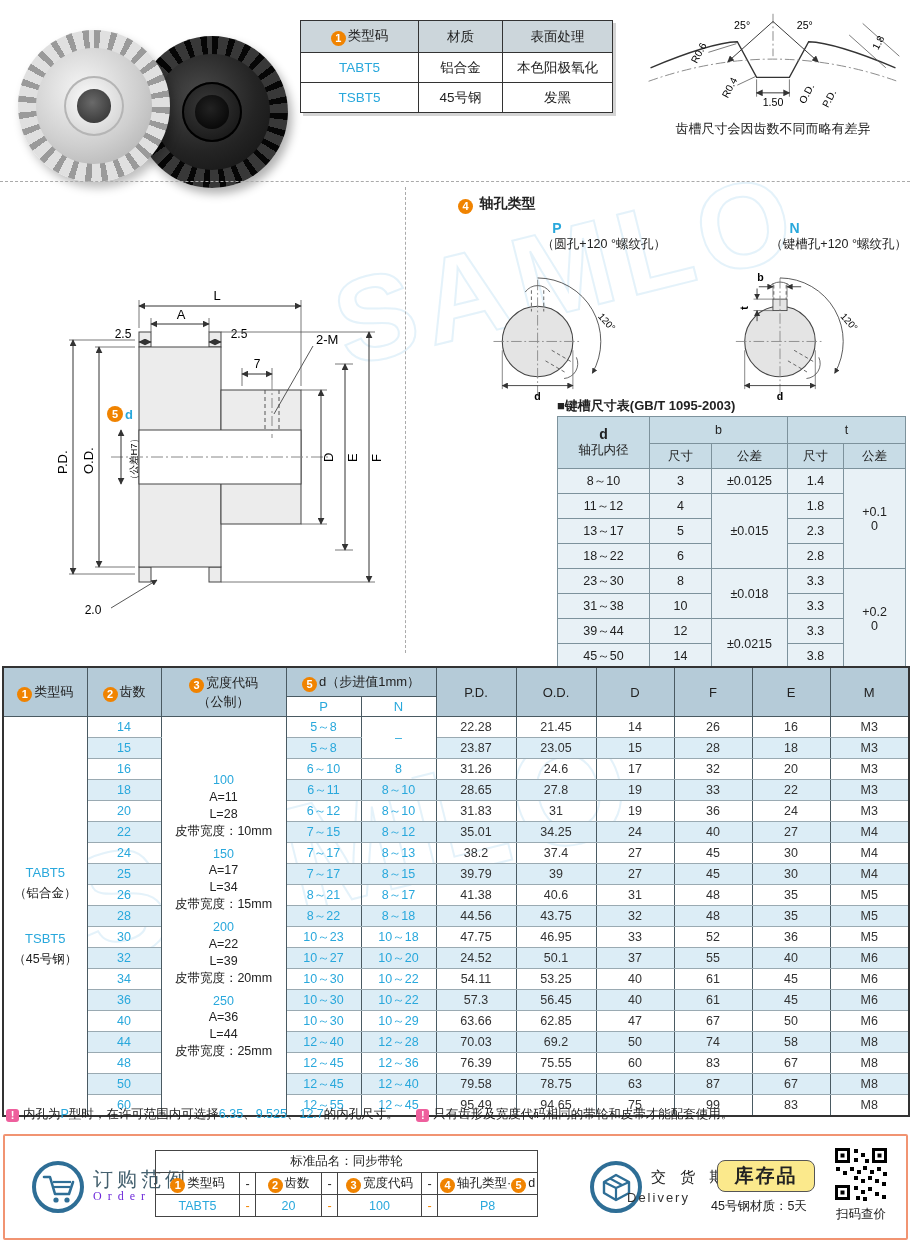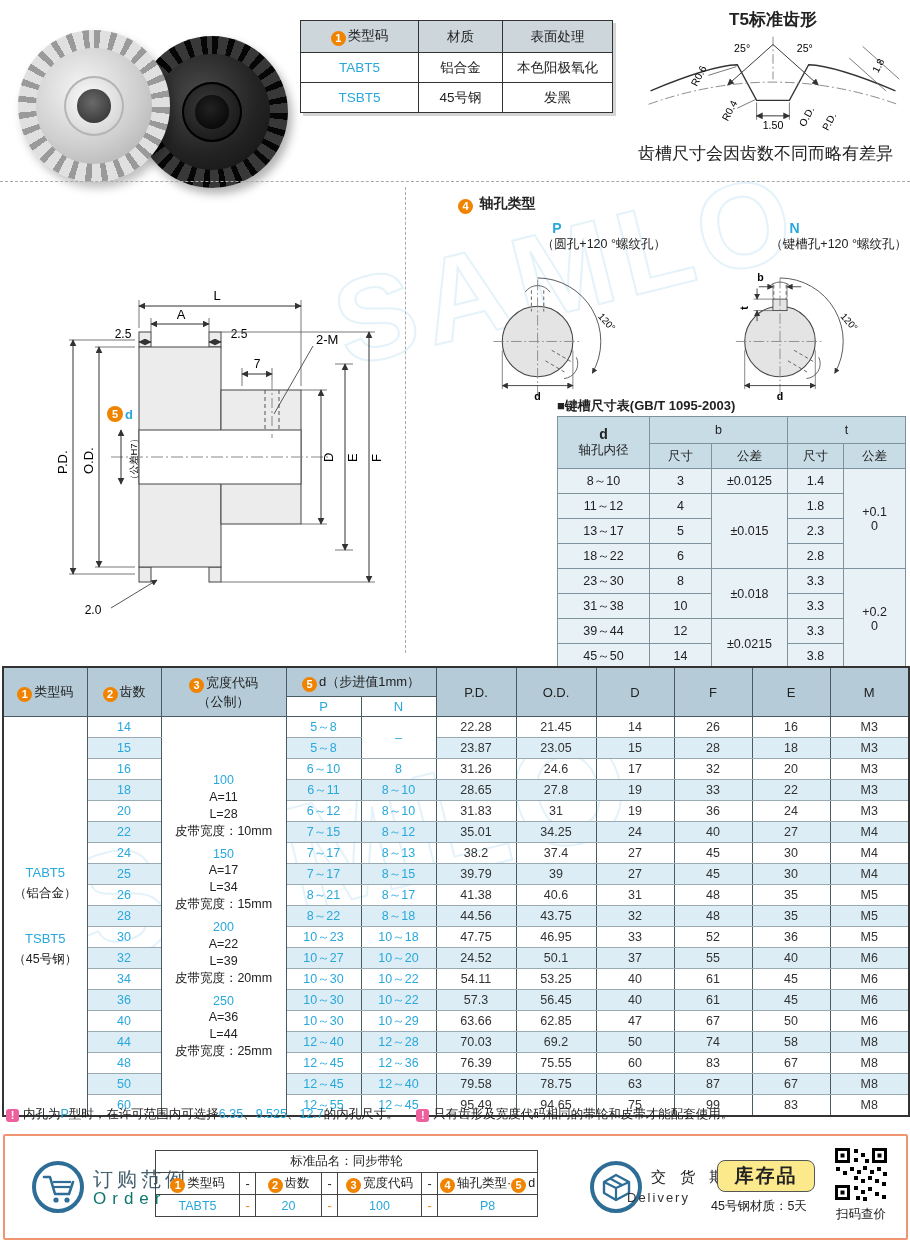--- a/index.html
+++ b/index.html
@@ -38,21 +38,21 @@
 
   
   .mat-table { border-collapse:collapse; table-layout:fixed; width:312px;
                box-shadow:3px 3px 0 #d4d4d4; background:#fff; }
   .mat-table th,.mat-table td { border:1px solid #333; text-align:center; font-size:13.5px; }
   .mat-table th { background:#ccd6db; height:29px; font-weight:normal; }
   .mat-table td { height:27px; }
 
   
   .t5-title { font-size:17px; font-weight:bold; text-align:center; }
-  .t5-note { font-size:17px; line-height:1.35; }
+  .t5-note { font-size:13px; text-align:center; line-height:1.35; }
 
   
   .hdiv { position:absolute; border-top:1px dashed #aaa; }
   .vdiv { position:absolute; border-left:1px dashed #aaa; }
 
   
   .sec-title { font-size:14px; font-weight:bold; }
   .hole-code { font-size:14px; font-weight:bold; text-align:center; }
   .hole-desc { font-size:12.5px; text-align:right; }
 
@@ -83,21 +83,21 @@
   .tc-mat { font-size:12.5px; color:#222; }
   .tc-gap { height:26px; }
 
   
   .footnote { font-size:12.5px; }
 
   
   .order-box { position:absolute; left:3px; top:1134px; width:901px; height:102px;
                border:2px solid #f19472; border-radius:2px; background:#fff; }
   .order-cn { font-size:20px; color:#44606e; letter-spacing:4px; }
-  .order-en { font-size:17px; color:#0f766e; letter-spacing:6px; }
+  .order-en { font-size:12px; color:#6d28d9; letter-spacing:6px;font-family:Liberation Serif, serif; }
   .order-table { border-collapse:collapse; table-layout:fixed; width:382px; }
   .order-table td { border:1px solid #444; text-align:center; font-size:12.5px; height:21px; padding:0; }
   .order-note { font-size:12.5px; }
   .stock-badge { position:absolute; width:96px; height:30px; background:#fbe98c;
                  border:1.5px solid #555; border-radius:8px; text-align:center;
                  line-height:30px; font-size:19px; font-weight:bold; letter-spacing:2px; }
   .stock-note { font-size:12.5px; }
   .qr-label { font-size:12.5px; text-align:center; }
   .deliv-cn { font-size:15px; letter-spacing:5px; }
   .deliv-en { font-size:13px; letter-spacing:2px; color:#333; }
@@ -146,21 +146,20 @@
     </tr>
     <tr>
       <td class="cyan">TSBT5</td>
       <td>45号钢</td>
       <td>发黑</td>
     </tr>
   </tbody>
     </table>
 
   <div class="abs" style="left:638px; top:8px; width:270px;">
-    <div class="t5-title">T5标准齿形</div>
     <svg width="270" height="108" viewBox="0 0 270 112">
       <defs>
         <marker id="m1" viewBox="0 0 10 10" refX="9" refY="5" markerWidth="7" markerHeight="7" orient="auto-start-reverse">
           <path d="M0,0L10,5L0,10z" fill="#333"></path>
         </marker>
       </defs>
       <path d="M8,62 Q70,36 98,35 L118,72 L152,72 L172,35 Q200,36 262,62" fill="none" stroke="#333" stroke-width="1.4"></path>
       <path d="M6,76 Q135,30 264,76" fill="none" stroke="#888" stroke-width="1" stroke-dasharray="10 3 2 3"></path>
       <line x1="135" y1="6" x2="135" y2="50" stroke="#888" stroke-width="1" stroke-dasharray="10 3 2 3"></line>
       <line x1="135" y1="14" x2="88" y2="56" stroke="#333" stroke-width="1" marker-end="url(#m1)"></line>

